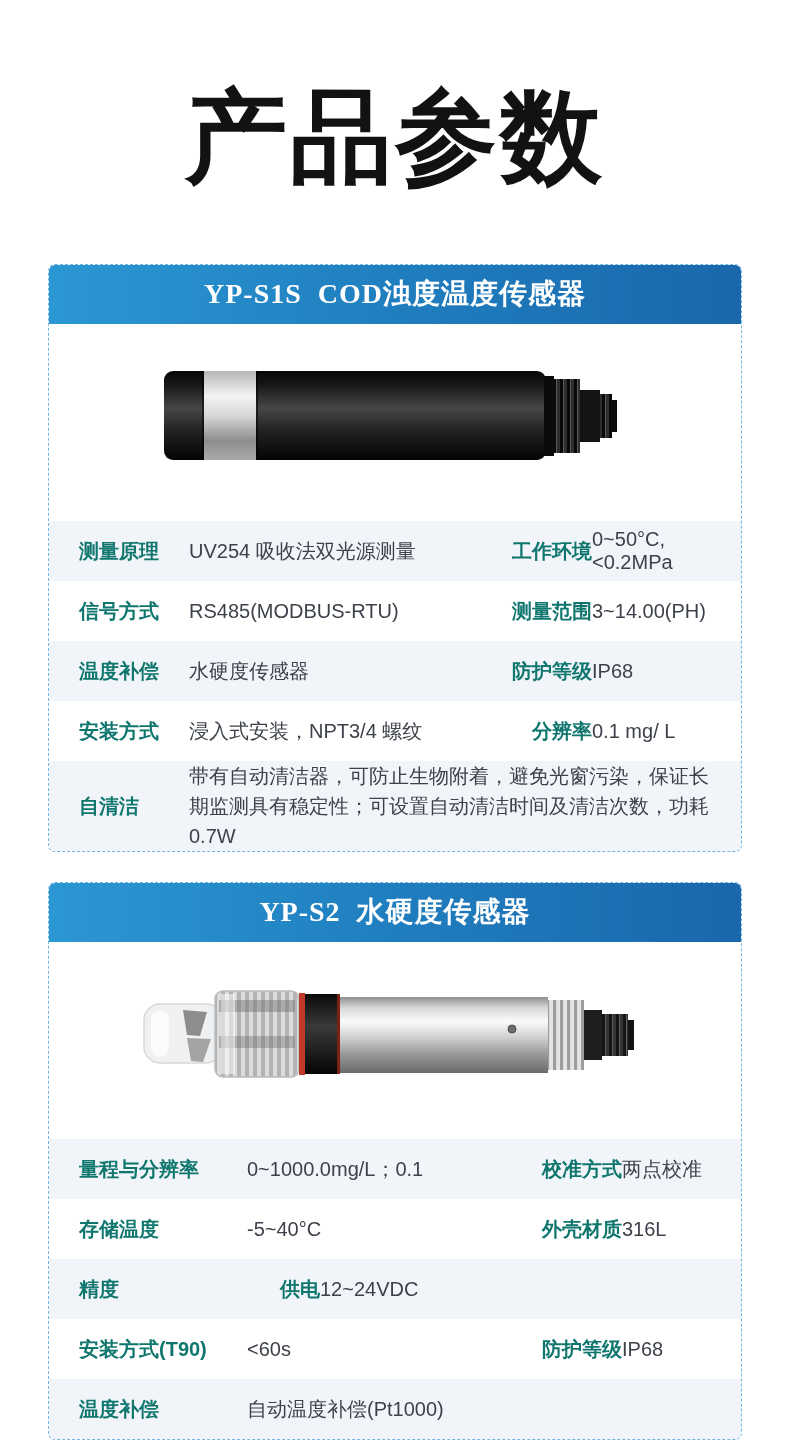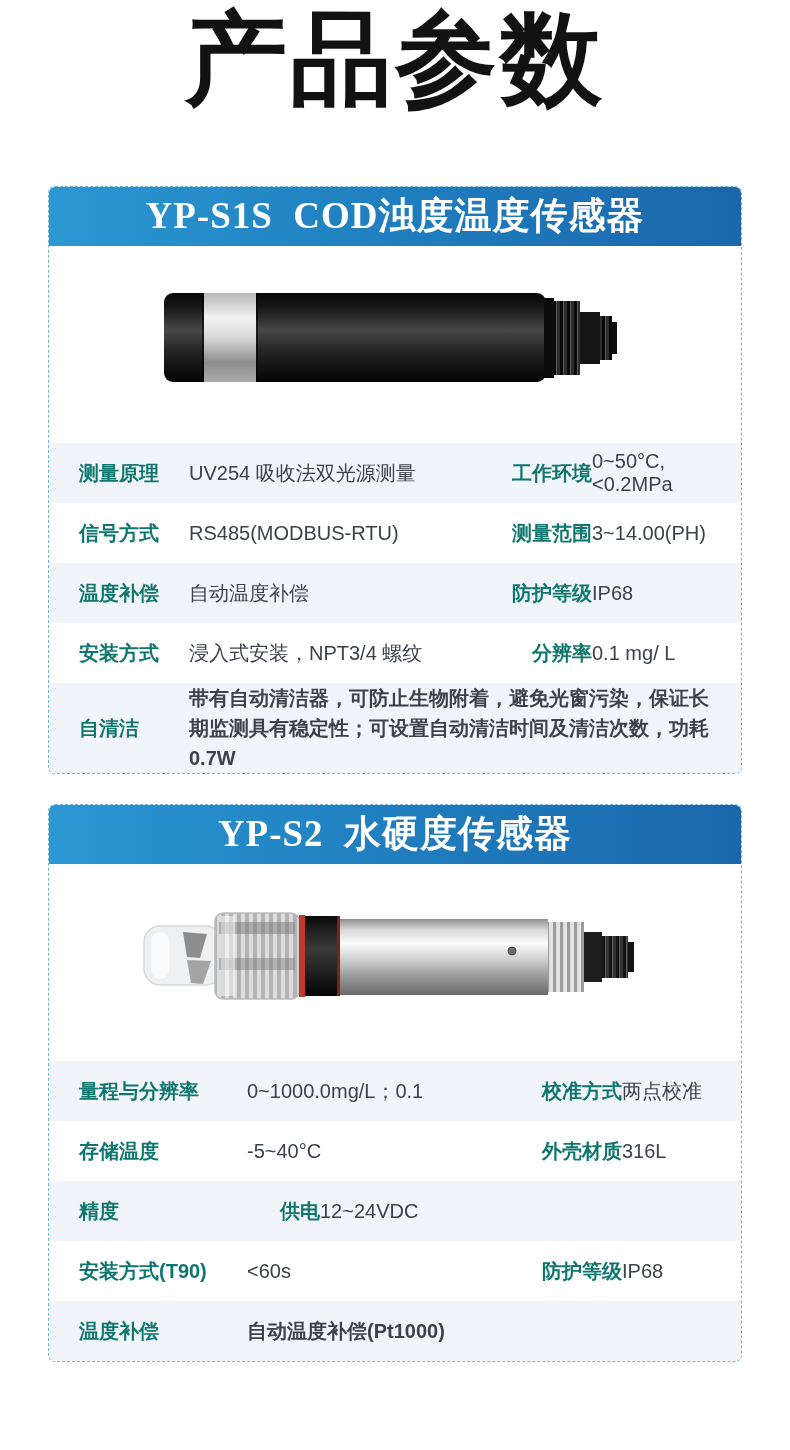--- a/index.html
+++ b/index.html
@@ -6,20 +6,21 @@
   body{
     width:790px;height:1450px;background:#ffffff;
     font-family:"Liberation Sans","DejaVu Sans",sans-serif;
     -webkit-font-smoothing:antialiased;
     overflow:hidden;
   }
   .page{width:790px;height:1450px;position:relative;}
 
   
   .main-title{
+    padding-top:78px;
     text-align:center;
     font-family:"Liberation Serif","DejaVu Serif",serif;
     font-weight:900;
     font-size:102px;
     line-height:1.18;
     color:#121212;
     letter-spacing:3px;
     height:130px;
   }
 
@@ -36,21 +37,21 @@
   .card-2{margin-top:30px;}
 
   .card-header{
     height:60px;
     margin:-1px -1px 0 -1px;
     border-radius:6px 6px 0 0;
     background:linear-gradient(90deg,#2b97d3 0%,#1f7dbe 52%,#1a67ab 100%);
     display:flex;align-items:center;justify-content:center;
     font-family:"Liberation Serif","DejaVu Serif",serif;
     font-weight:700;
-    font-size:37px;
+    font-size:28px;
     color:#ffffff;
     letter-spacing:1px;
     white-space:pre;
   }
 
   .product-figure{
     height:197px;
     position:relative;
     background:#ffffff;
   }
@@ -75,21 +76,21 @@
   .val{
     color:#3d424a;
     flex:none;
   }
   .c1 .lbl1{width:110px;}
   .c1 .val1{width:302px;}
   .c2 .lbl1{width:140px;}
   .c2 .val1{width:274px;margin-left:28px;}
   .lbl2{width:101px;text-align:right;}
   .val2{flex:1;}
-  .row.full .val1{flex:1;width:auto;padding-right:18px;line-height:30px;font-weight:bold;}
+  .row.full .val1{flex:1;width:auto;padding-right:18px;line-height:30px;}
   .row.tall{min-height:86px;}
   .spec-table .row:last-child{border-radius:0 0 6px 6px;}
 </style>
 </head>
 <body>
 
 <div class="page">
 
   <div class="main-title">产品参数</div>
 
@@ -138,21 +139,21 @@
         <span class="val val2">0~50°C,&lt;0.2MPa</span>
       </div>
       <div class="row">
         <span class="lbl lbl1">信号方式</span>
         <span class="val val1">RS485(MODBUS-RTU)</span>
         <span class="lbl lbl2">测量范围</span>
         <span class="val val2">3~14.00(PH)</span>
       </div>
       <div class="row alt">
         <span class="lbl lbl1">温度补偿</span>
-        <span class="val val1">自动温度补偿</span>
+        <span class="val val1">水硬度传感器</span>
         <span class="lbl lbl2">防护等级</span>
         <span class="val val2">IP68</span>
       </div>
       <div class="row">
         <span class="lbl lbl1">安装方式</span>
         <span class="val val1">浸入式安装，NPT3/4 螺纹</span>
         <span class="lbl lbl2">分辨率</span>
         <span class="val val2">0.1 mg/ L</span>
       </div>
       <div class="row alt full tall">

